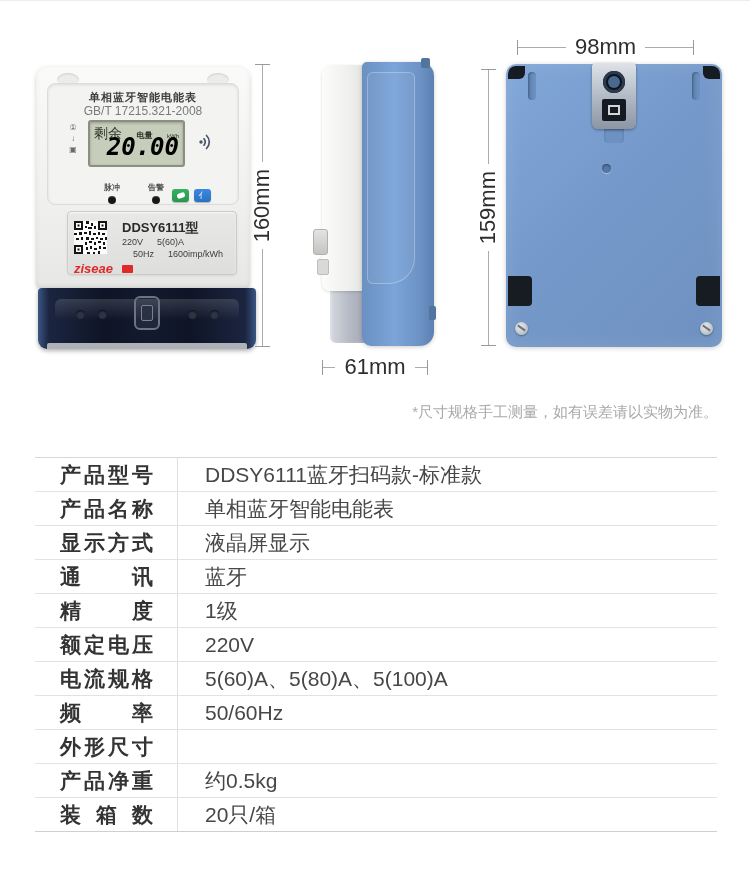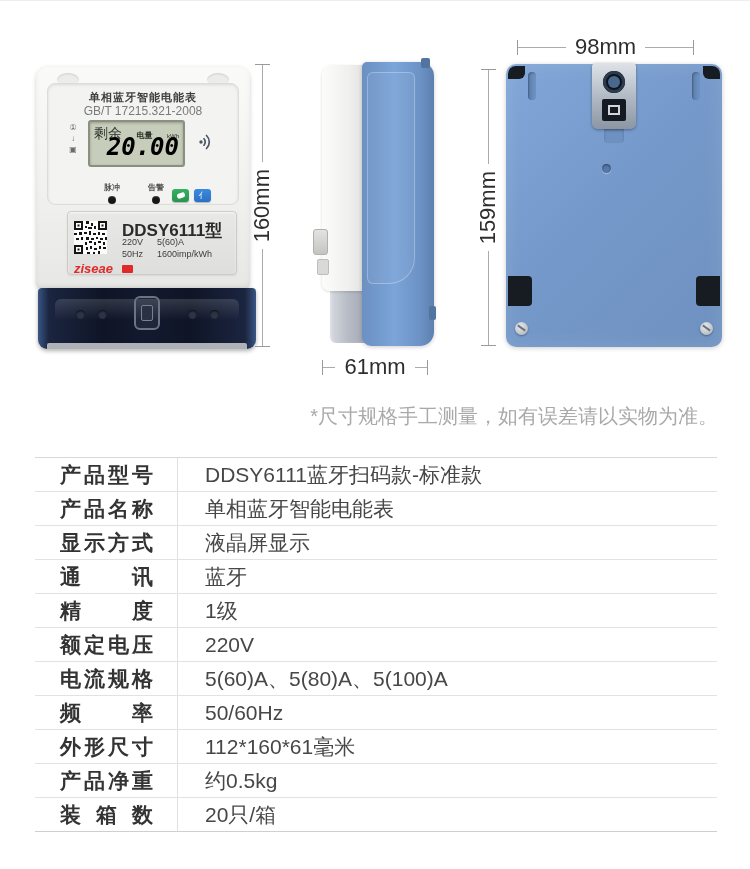--- a/index.html
+++ b/index.html
@@ -36,21 +36,21 @@
   .signal-icon { position:absolute; left:146px; top:48px; width:20px; height:20px; }
   .ind-row { position:absolute; left:0; top:98px; width:100%; }
   .ind { position:absolute; text-align:center; font-size:8px; color:#4f4f4f; font-weight:bold; }
   .ind .dot { width:8px; height:8px; border-radius:50%; background:#161616; margin:3px auto 0; box-shadow:inset 0 1px 1px rgba(255,255,255,.2); }
   .btn { position:absolute; width:17px; height:13px; border-radius:3px; top:105px; box-shadow:0 1px 1px rgba(0,0,0,.25); }
   .btn.green::after { content:""; display:block; width:8px; height:5px; background:#fff; border-radius:2px; margin:4px auto 0; transform:rotate(-18deg); }
   .btn.blue { display:flex; align-items:center; justify-content:center; color:#fff; font-size:8px; }
   .nameplate { position:absolute; left:31px; top:144px; width:170px; height:64px; background:linear-gradient(180deg,#e8e8e6,#dededc);
     border:1px solid #cccbc9; border-radius:4px; box-shadow:inset 0 1px 2px rgba(255,255,255,.7), 0 1px 2px rgba(0,0,0,.08); }
   .qr { position:absolute; left:6px; top:9px; width:33px; height:33px; }
-  .np-model { position:absolute; left:54px; top:7px; font-size:17px; font-weight:bold; color:#2b2b2b; }
+  .np-model { position:absolute; left:54px; top:7px; font-size:13px; font-weight:bold; color:#2b2b2b; }
   .np-line { position:absolute; left:54px; font-size:9px; color:#3d3d3d; display:flex; gap:14px; }
   .brand-row { position:absolute; left:6px; top:49px; display:flex; align-items:center; gap:9px; }
   .brand { font-size:13px; font-weight:bold; font-style:italic; letter-spacing:0; }
   .brand-badge { width:11px; height:8px; border-radius:1px; }
   .company { font-size:9.5px; font-weight:bold; }
   .ear { position:absolute; left:199px; top:152px; width:24px; height:28px; background:linear-gradient(180deg,#f4f4f2,#e2e2e0); border-radius:50%; box-shadow:0 1px 2px rgba(0,0,0,.2); z-index:-1; }
   .terminal { position:absolute; left:38px; top:287px; width:218px; height:61px; border-radius:4px 4px 9px 9px; overflow:hidden;
     background:linear-gradient(90deg,#3a5684 0%,#1b2540 5%,#0f1526 30%,#131a2e 50%,#0f1526 70%,#1b2540 95%,#3a5684 100%); box-shadow:0 2px 4px rgba(0,0,0,.3); }
   .terminal .gloss { position:absolute; left:8%; top:18%; width:84%; height:34%; background:linear-gradient(180deg,rgba(255,255,255,.14),rgba(255,255,255,0)); border-radius:6px; }
   .terminal .seal { position:absolute; left:50%; top:8px; transform:translateX(-50%); width:26px; height:34px; border:2px solid #6b7484; border-radius:6px; background:rgba(255,255,255,.06); }
@@ -85,21 +85,21 @@
   .screw::after { content:""; position:absolute; left:2px; top:5px; width:9px; height:2px; background:#6e737b; transform:rotate(35deg); }
   .bracket { position:absolute; left:86px; top:-1px; width:44px; height:66px; border-radius:4px 4px 6px 6px;
     background:linear-gradient(180deg,#dfe3e8 0%,#aeb7c2 55%,#8c96a4 100%); box-shadow:0 1px 3px rgba(0,0,0,.35); }
   .bracket .khole { position:absolute; left:50%; top:8px; transform:translateX(-50%); width:22px; height:22px; border-radius:50%; background:#0f141c; box-shadow:inset 0 0 0 3px #2c3a4e; }
   .bracket .khole::after { content:""; position:absolute; left:5px; top:5px; width:12px; height:12px; border-radius:50%; background:#49688e; }
   .bracket .notch { position:absolute; left:50%; top:36px; transform:translateX(-50%); width:24px; height:22px; background:#141922; border-radius:2px; }
   .bracket .clip { position:absolute; left:50%; top:42px; transform:translateX(-50%); width:12px; height:10px; border:2px solid #cfd5db; background:transparent; }
   .bracket-tab { position:absolute; left:98px; top:64px; width:20px; height:15px; background:#6d92c2; border-radius:0 0 4px 4px; box-shadow:inset 0 2px 3px rgba(0,0,0,.2); }
 
   
-  .disclaimer { position:absolute; right:32px; top:402px; font-size:20px; color:#a9a9a9; }
+  .disclaimer { position:absolute; right:32px; top:402px; font-size:15px; color:#a9a9a9; }
 
   
   .spec-table { position:absolute; left:35px; top:456px; width:682px; border-top:1px solid #d8d8d8; }
   .spec-row { display:flex; height:34px; border-bottom:1px solid #e2e2e2; align-items:stretch; }
   .spec-label-cell { width:143px; flex:none; display:flex; align-items:center; padding-left:25px; border-right:1px solid #e0e0e0; }
   .jlabel { display:flex; justify-content:space-between; width:93px; font-size:21px; font-weight:bold; color:#333; line-height:1; }
   .spec-value { flex:1; display:flex; align-items:center; padding-left:27px; font-size:21px; color:#474747; }
   .spec-row:last-child { border-bottom:1px solid #cfcfcf; }
 </style>
 </head>
@@ -158,21 +158,21 @@
         <rect width="33" height="33" fill="#fdfdfd"></rect>
         <path fill="#141414" d="M0 0h9v9H0zM24 0h9v9h-9zM0 24h9v9H0z"></path>
         <path fill="#fdfdfd" d="M2 2h5v5H2zM26 2h5v5h-5zM2 26h5v5H2z"></path>
         <path fill="#141414" d="M3.5 3.5h2v2h-2zM27.5 3.5h2v2h-2zM3.5 27.5h2v2h-2zM12 0h3v3h-3zM17 2h2v3h-2zM11 5h2v2h-2zM14 6h4v2h-4zM20 5h2v3h-2zM0 12h3v2H0zM5 11h3v3H5zM10 11h3v2h-3zM15 10h2v4h-2zM19 12h3v2h-3zM24 11h2v3h-2zM28 12h3v2h-3zM2 17h3v2H2zM7 16h2v3H7zM12 16h3v3h-3zM17 17h3v2h-3zM22 16h2v2h-2zM26 17h3v2h-3zM31 16h2v3h-2zM11 21h2v3h-2zM15 20h3v2h-3zM20 21h2v3h-2zM24 20h3v2h-3zM29 21h2v3h-2zM12 26h2v3h-2zM16 25h2v3h-2zM20 27h3v2h-3zM25 25h2v3h-2zM29 26h3v2h-3zM13 31h3v2h-3zM19 31h2v2h-2zM24 30h2v3h-2z"></path>
       </svg>
       <div class="np-model">DDSY6111型</div>
       <div class="np-line" style="top:25px;">
         <span>220V</span>
         <span>5(60)A</span>
       </div>
-      <div class="np-line" style="top:37px;">
+      <div class="np-line" style="top:37px;margin-left:11px;">
         <span>50Hz</span>
         <span>1600imp/kWh</span>
       </div>
       <div class="brand-row">
         <span class="brand" style="color:#e02a2a;">ziseae</span>
         <span class="brand-badge" style="background:#e02a2a;"></span>
       </div>
     </div>
   </div>
 
@@ -330,21 +330,20 @@
       </div>
       <div class="spec-row">
         <div class="spec-label-cell">
           <div class="jlabel">
             <span>外</span>
             <span>形</span>
             <span>尺</span>
             <span>寸</span>
           </div>
         </div>
-        <div class="spec-value">112*160*61毫米</div>
       </div>
       <div class="spec-row">
         <div class="spec-label-cell">
           <div class="jlabel">
             <span>产</span>
             <span>品</span>
             <span>净</span>
             <span>重</span>
           </div>
         </div>

